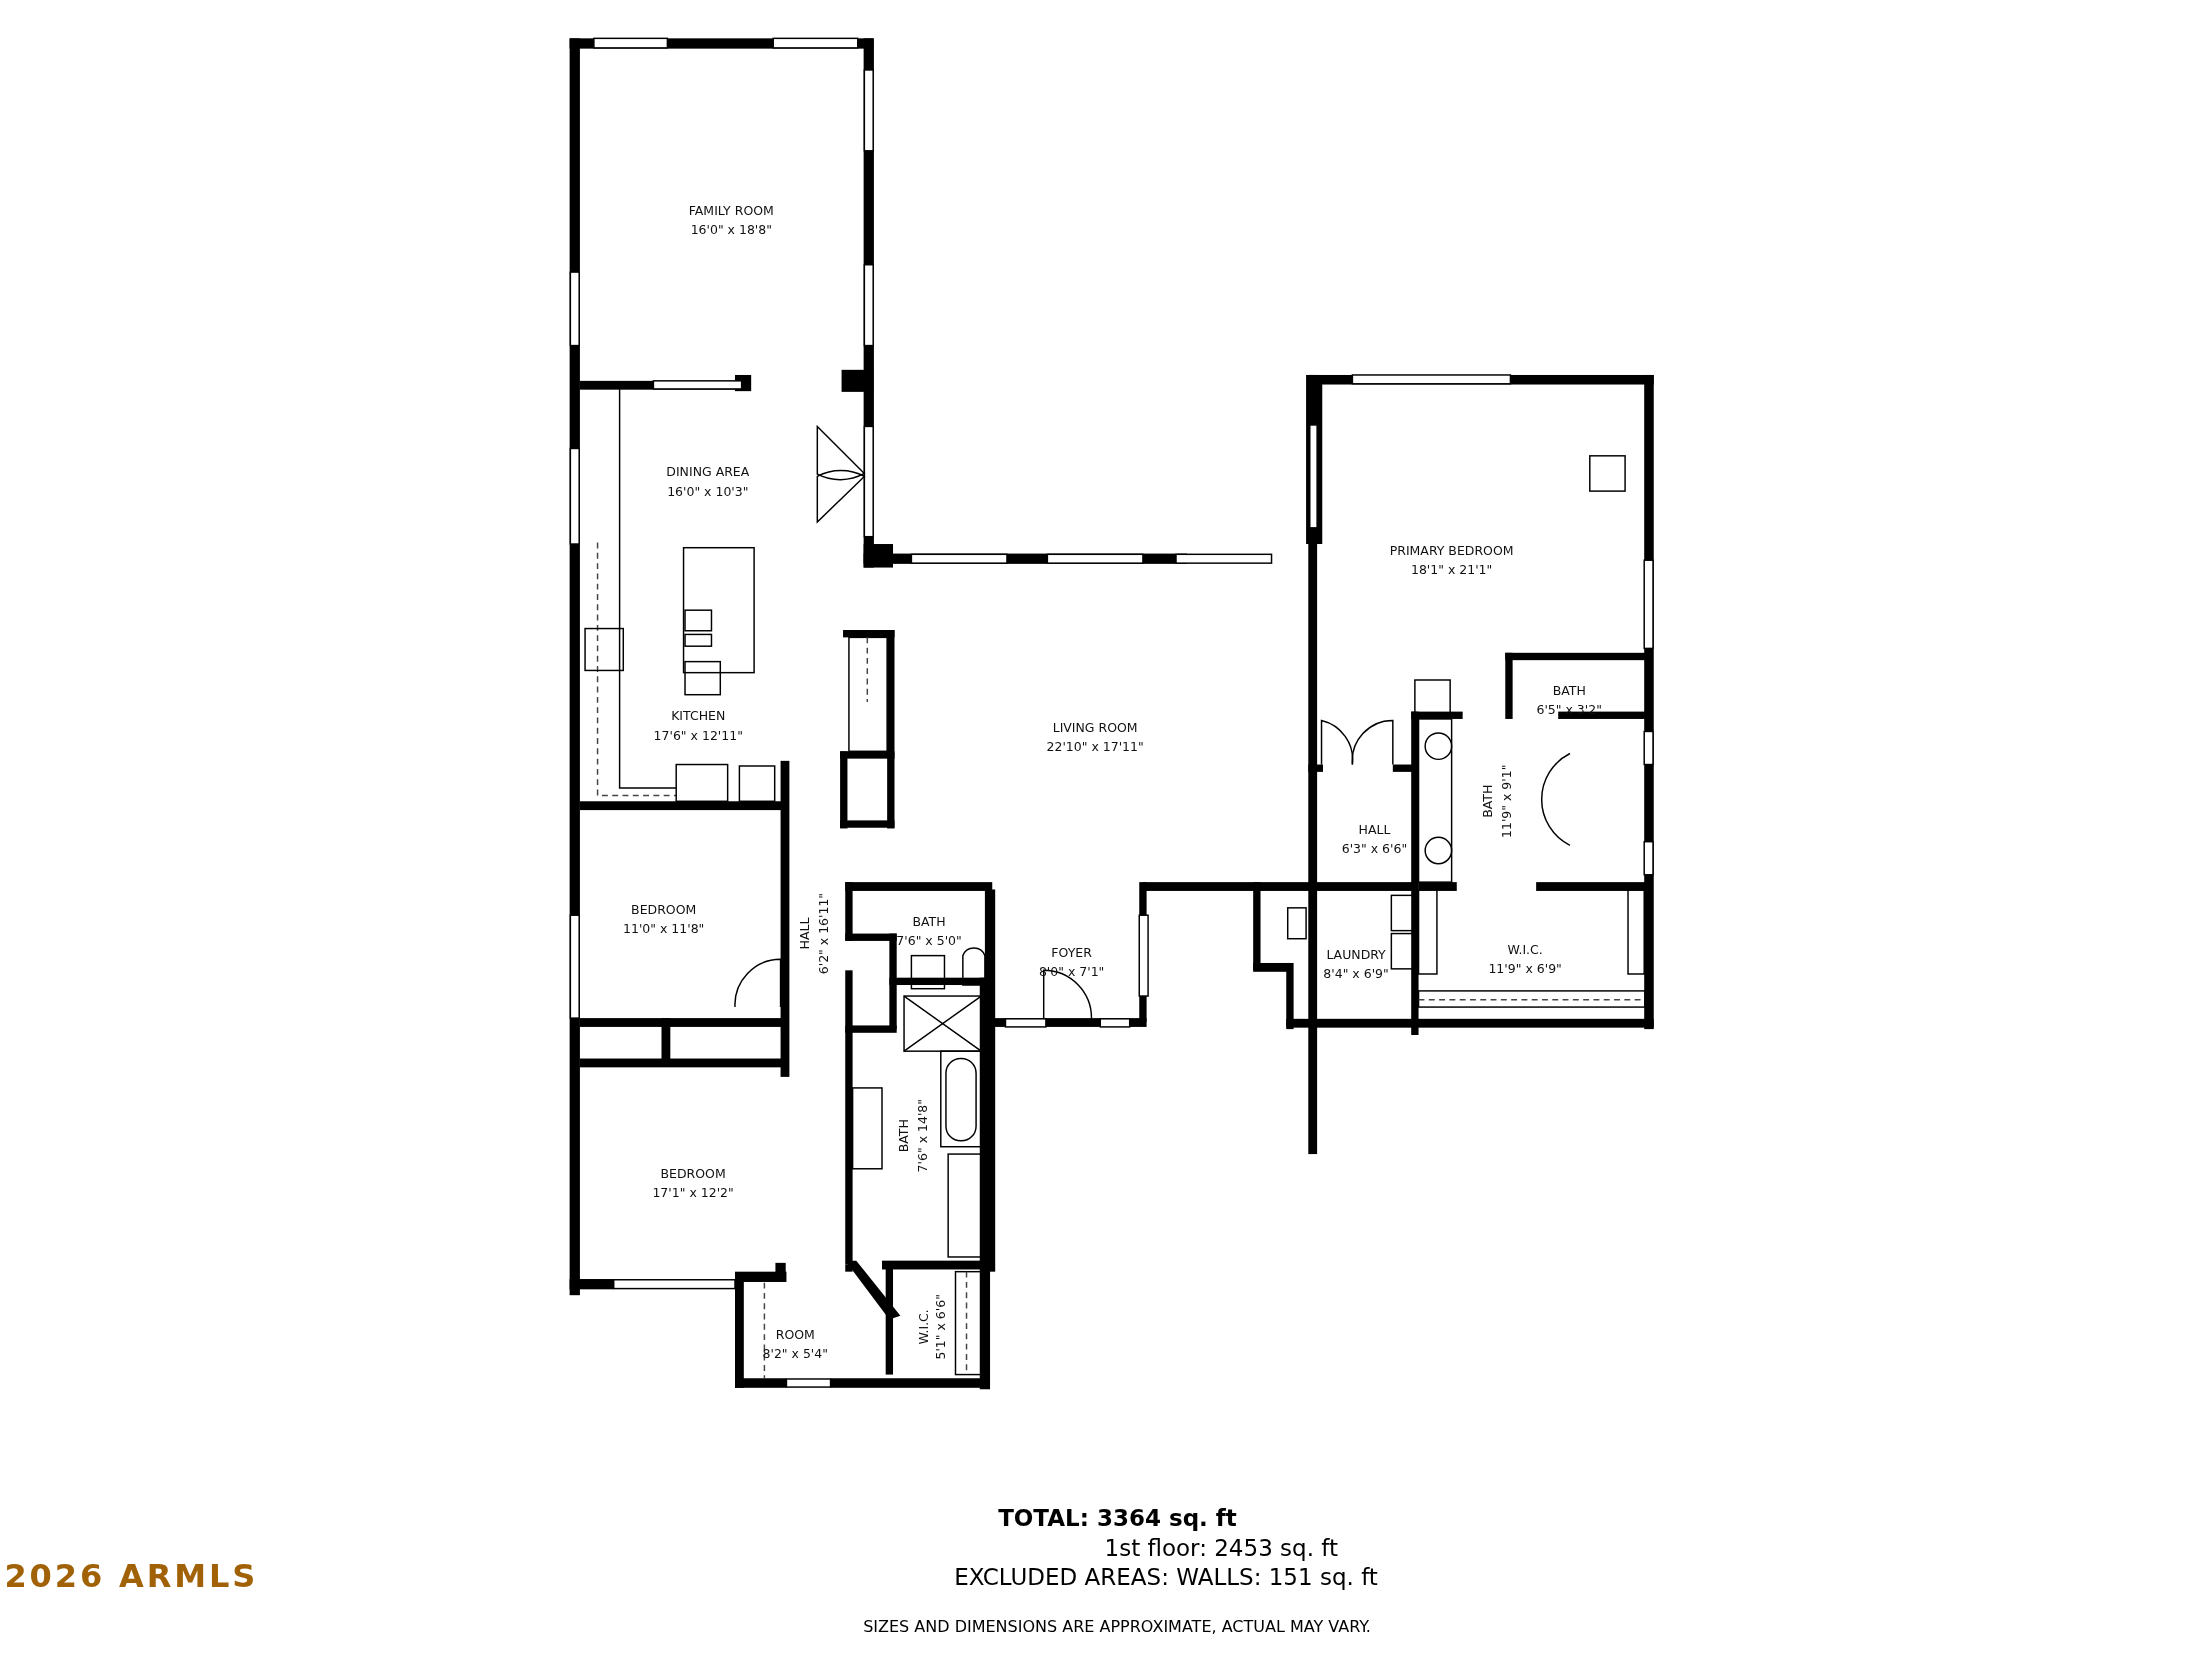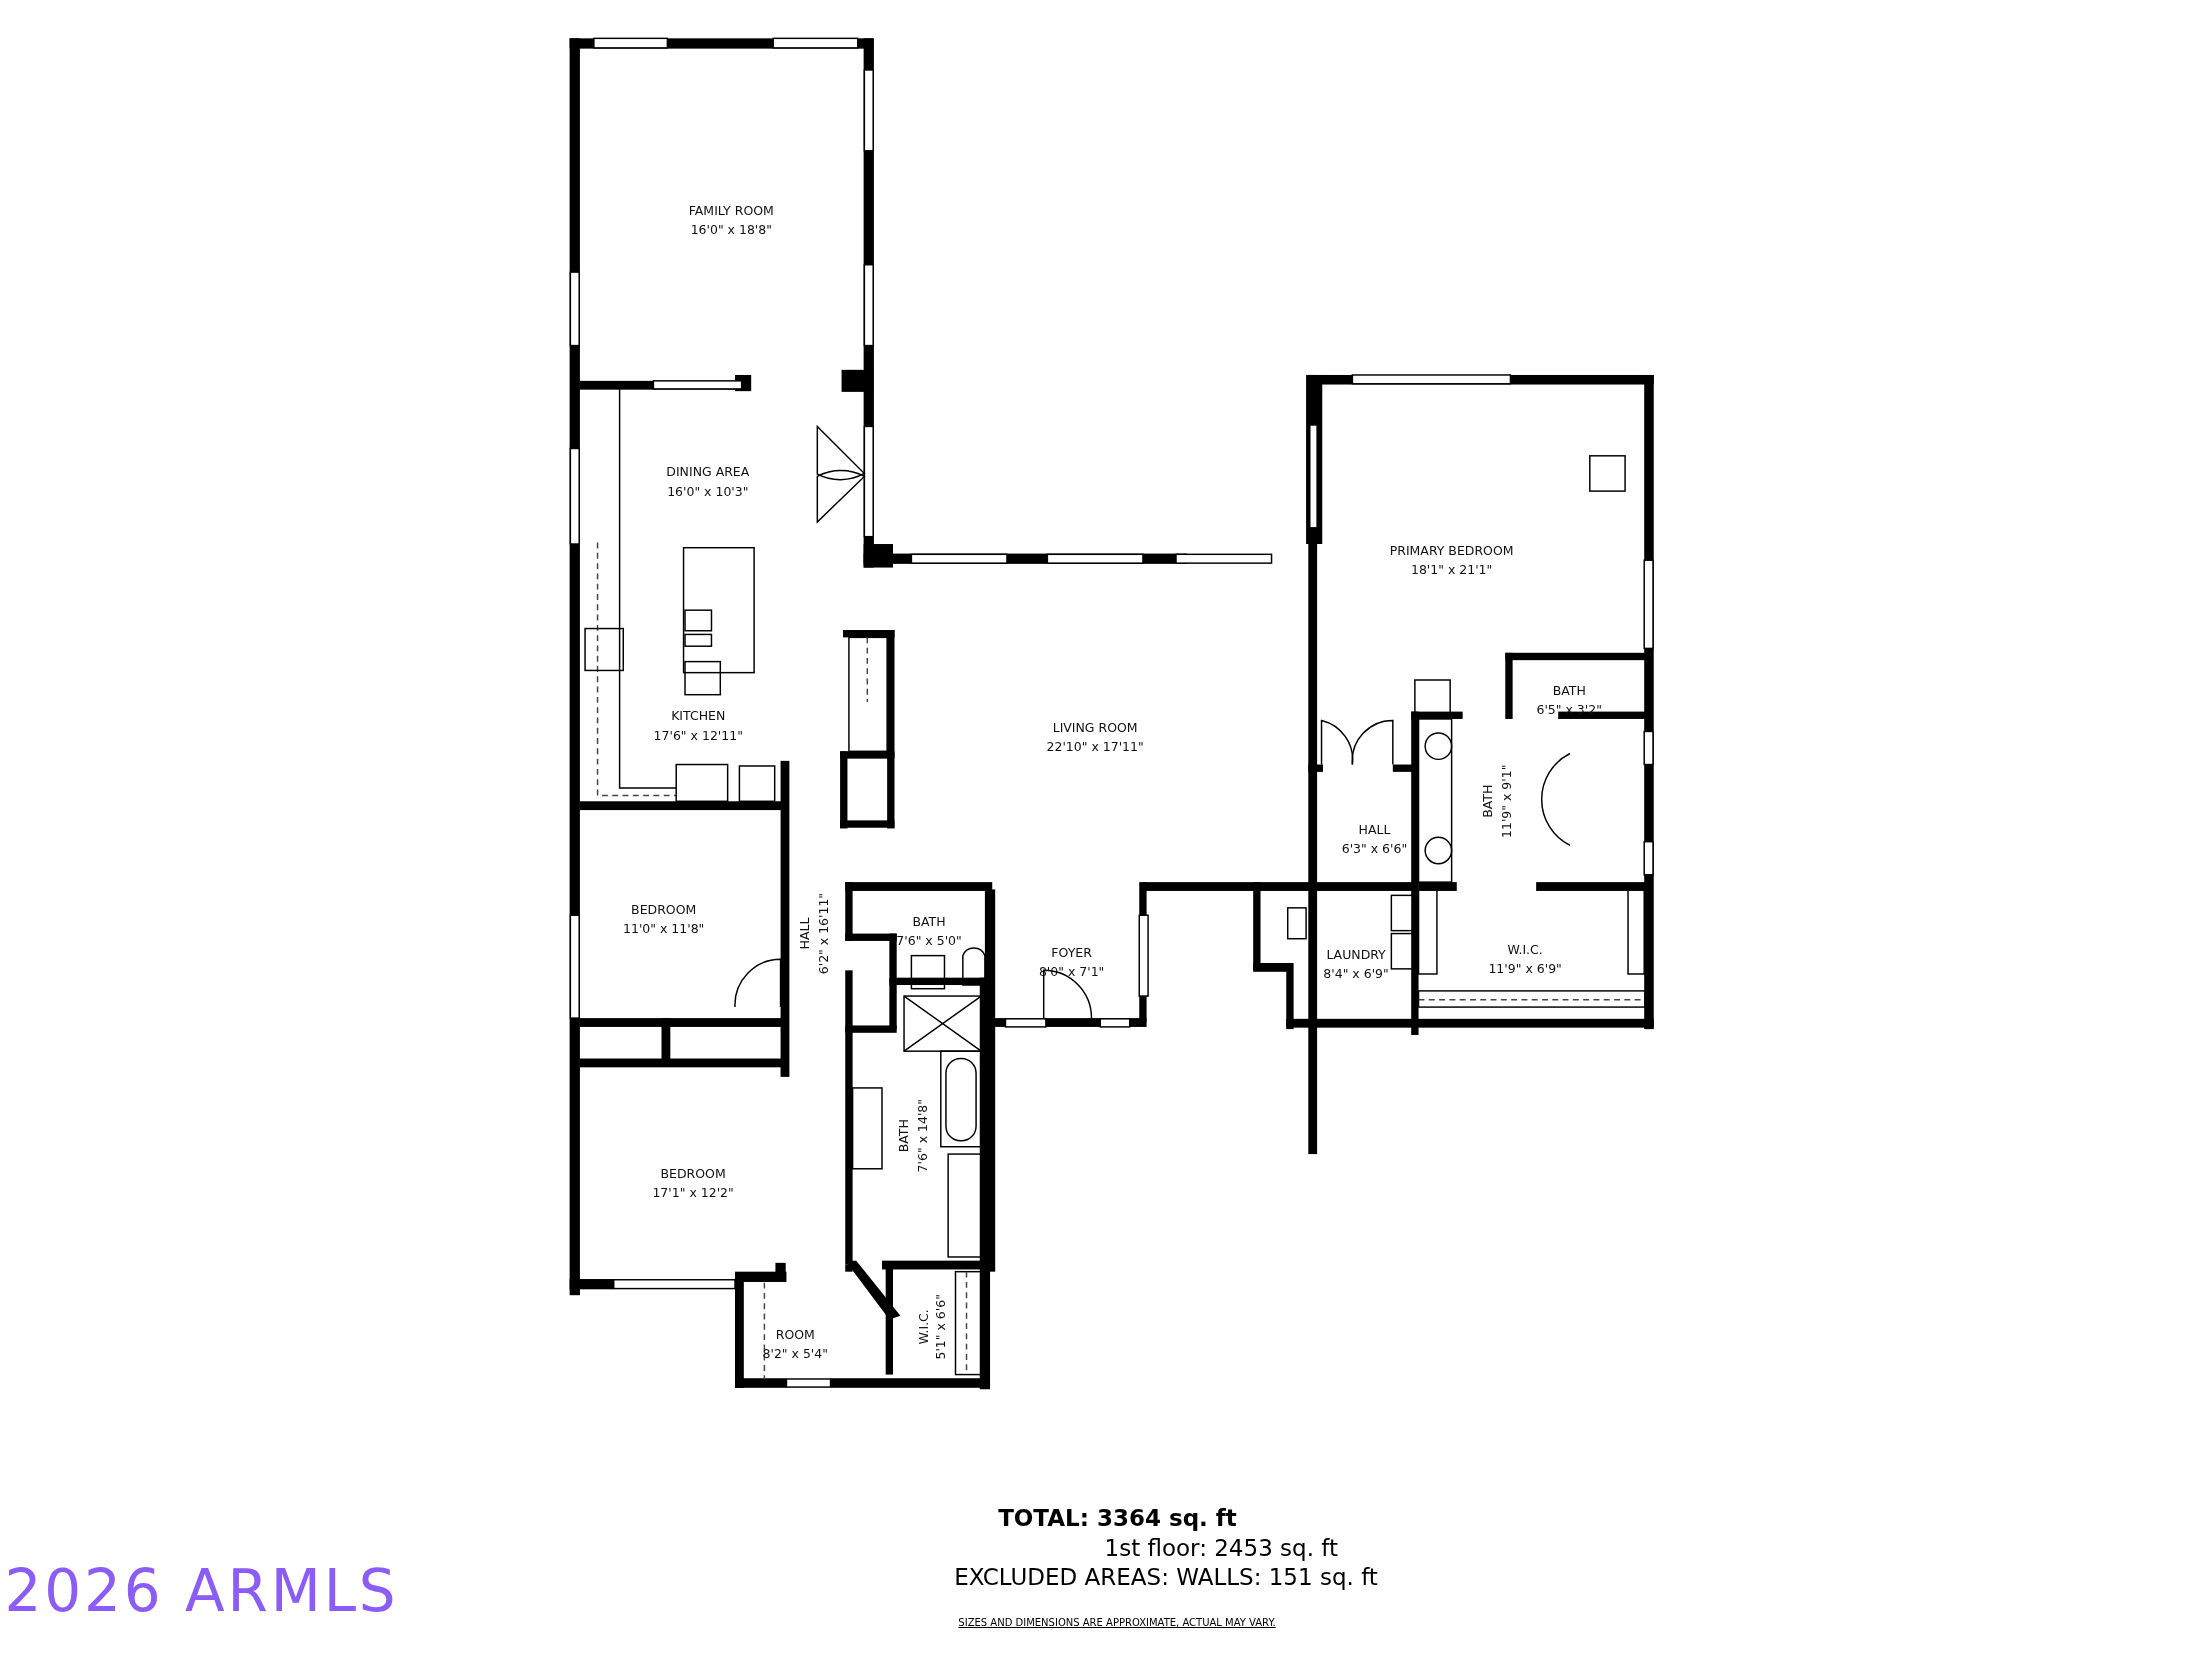--- a/index.html
+++ b/index.html
@@ -9,22 +9,22 @@
   .win { fill:#fff; stroke:#000; stroke-width:2; }
   .fixture { fill:none; stroke:#000; stroke-width:2; }
   .dash { fill:none; stroke:#444; stroke-width:2; stroke-dasharray:8 6; }
   .room-name, .room-dim { font-family:"DejaVu Sans", sans-serif; fill:#111; text-anchor:middle; }
   .room-name { font-size:17px; }
   .room-dim { font-size:17px; }
   .footer { position:absolute; left:897px; width:441px; text-align:center; color:#000; font-family:"DejaVu Sans", sans-serif; }
   .f-total { top:1505px; font-size:23px; font-weight:bold; }
   .f-floor { top:1535px; font-size:23px;text-align:right; }
   .f-excl { top:1564px; font-size:23px; left:916px; width:500px; }
-  .f-note { top:1617px; font-size:10px; left:845px; width:544px;text-decoration:underline; }
-  .watermark { position:absolute; left:4.4px; top:1557px; font-size:58px; letter-spacing:2.9px; color:#8b5cf6; font-family:"DejaVu Sans", sans-serif; font-weight:400; }
+  .f-note { top:1617px; font-size:16px; left:845px; width:544px; }
+  .watermark { position:absolute; left:4.4px; top:1557px; font-size:32px; letter-spacing:2.9px; color:#a16207; font-family:"DejaVu Sans", sans-serif; font-weight:700; }
 </style>
 </head>
 <body>
 
 <svg id="plan" viewBox="0 0 3000 2250" xmlns="http://www.w3.org/2000/svg">
 
   <g>
 
     <rect class="wall" x="775" y="52" width="14" height="1710"></rect>
     <rect class="wall" x="775" y="52" width="413" height="14"></rect>

